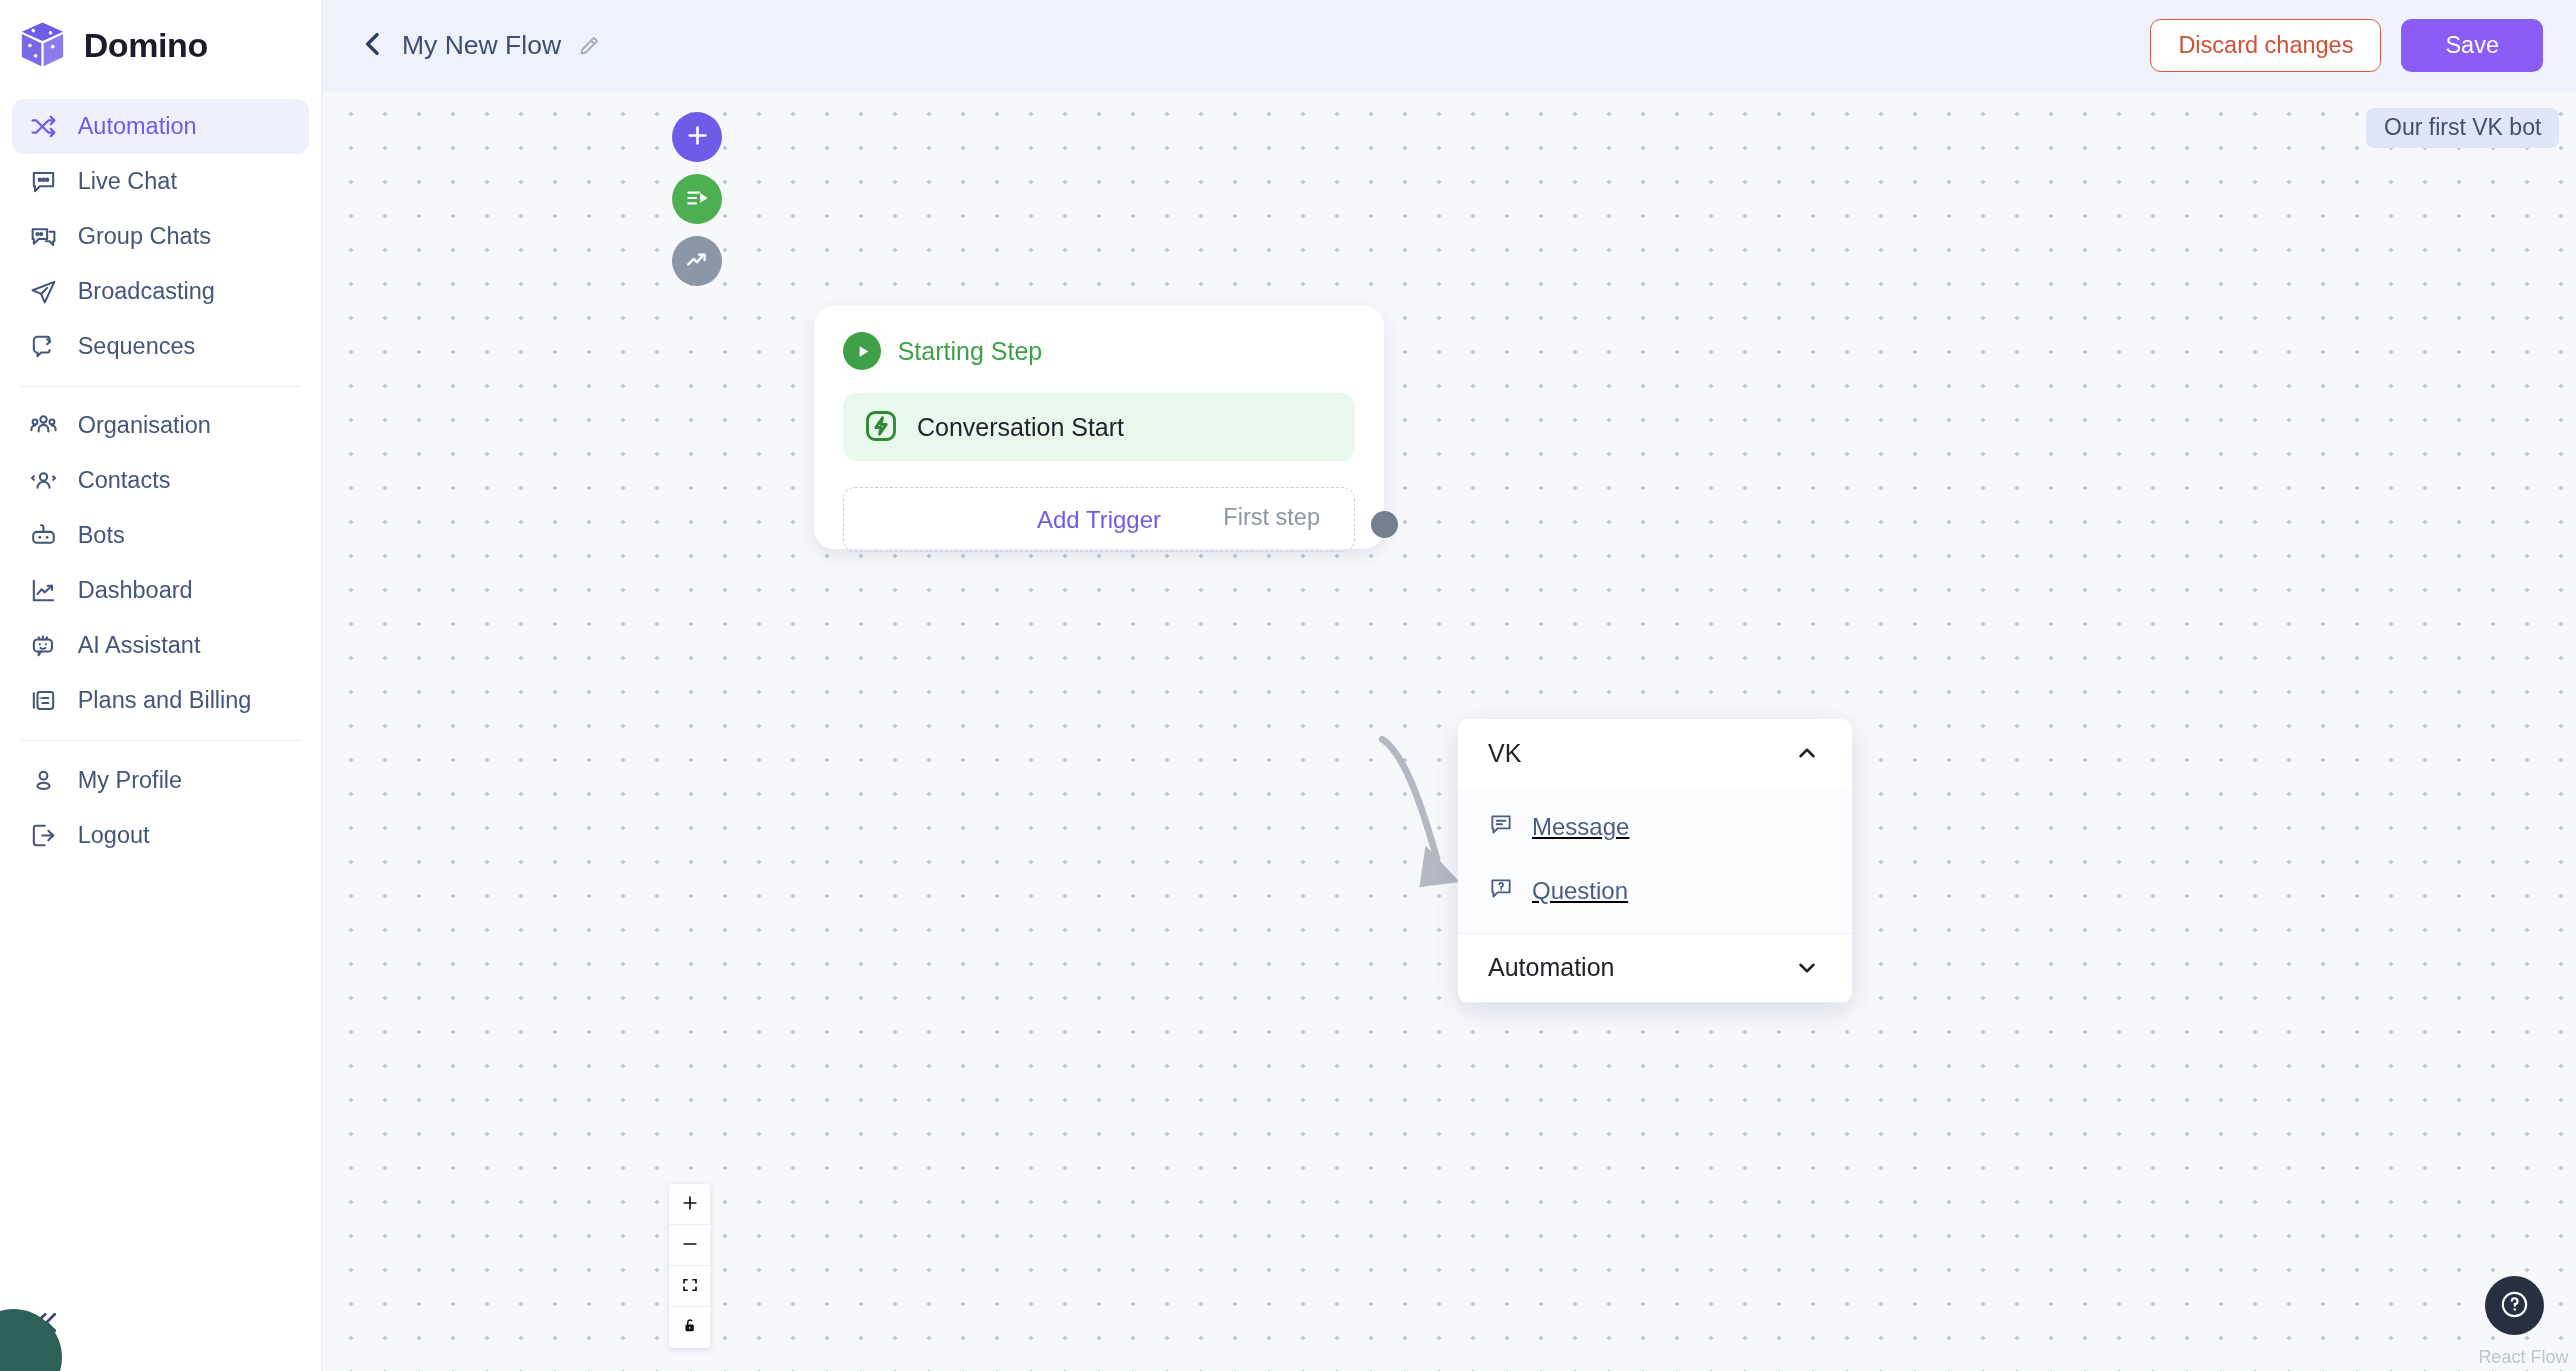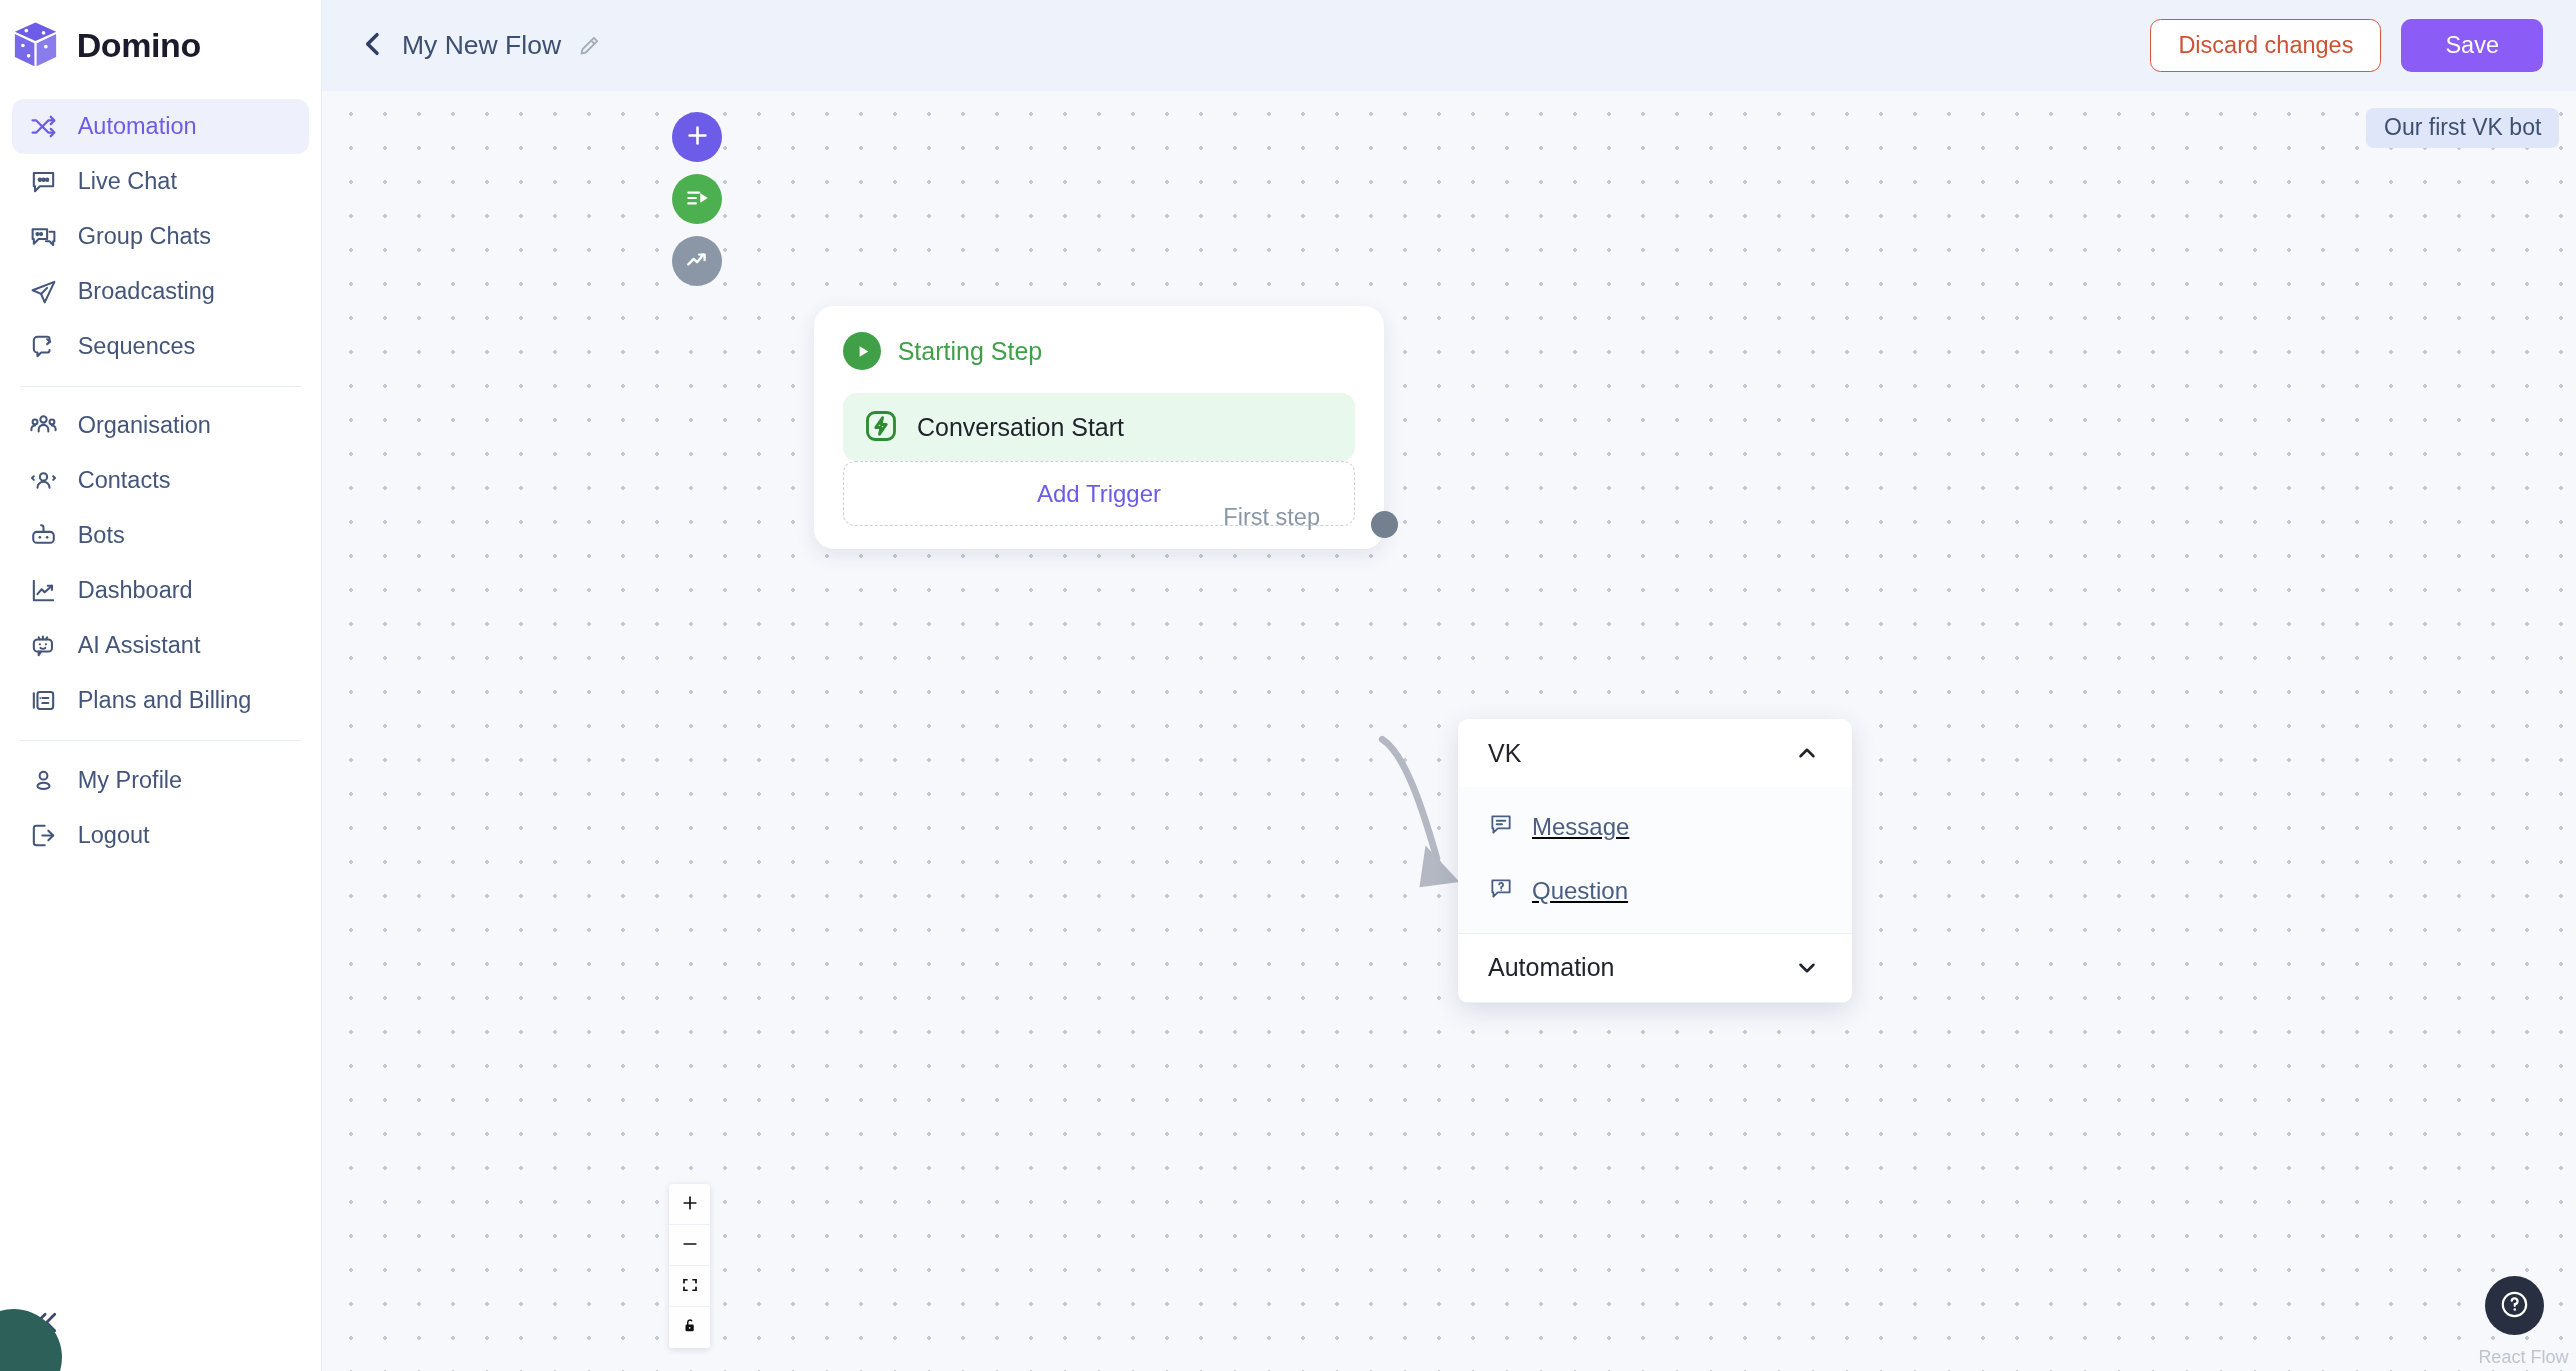--- a/index.html
+++ b/index.html
@@ -16,21 +16,21 @@
     width: 322px; height: 1371px;
     background: #ffffff;
     border-right: 0.8px solid #e9edf5;
     position: relative;
     flex: 0 0 322px;
     z-index: 30;
   }
   .brand {
     height: 91px;
     display: flex; align-items: center;
-    padding-left: 8px; gap: 13.7px;
+    padding-left: 15px; gap: 13.7px;
   }
   .brand-logo { width: 55px; height: 55px; flex:0 0 55px; }
   .brand-name {
     font-size: 34px; font-weight: bold; color: #1b1b2b; letter-spacing: -0.4px;
   }
   .nav { padding: 7.6px 12px 0 12px; }
   .nav-item {
     display: flex; align-items: center; gap: 20px;
     height: 55px; padding-left: 16.7px;
     border-radius: 12px;
@@ -113,21 +113,21 @@
     background: #fff; border-radius: 20px;
     box-shadow: 0 6px 20px rgba(40,50,90,.10);
     padding: 26px 29px 0 29px;
   }
   .node-head { display: flex; align-items: center; gap: 16.7px; margin-bottom: 23px; }
   .play-badge { width: 38px; height: 38px; border-radius: 50%; background: #3fa047; display:flex;align-items:center;justify-content:center; flex:0 0 38px;}
   .node-head-title { font-size: 25px; color: #3fa047; }
   .trigger-row {
     background: #e9f8ec; border-radius: 13.7px;
     height: 68px; display: flex; align-items: center; gap: 18px;
-    padding: 0 20px; cursor: pointer;
+    padding: 0 20px; margin-bottom: 26px; cursor: pointer;
   }
   .trigger-row .label { font-size: 25px; color: #20232b; }
   .add-trigger {
     border: 1.5px dashed #c9cfdd; border-radius: 12px;
     height: 65px; display:flex; align-items:center; justify-content:center;
     color: #6c5ce7; font-size: 24px; cursor: pointer;
   }
   .first-step-label {
     position: absolute; right: 64px; bottom: 18px;
     font-size: 23.5px; color: #8b97a6;

